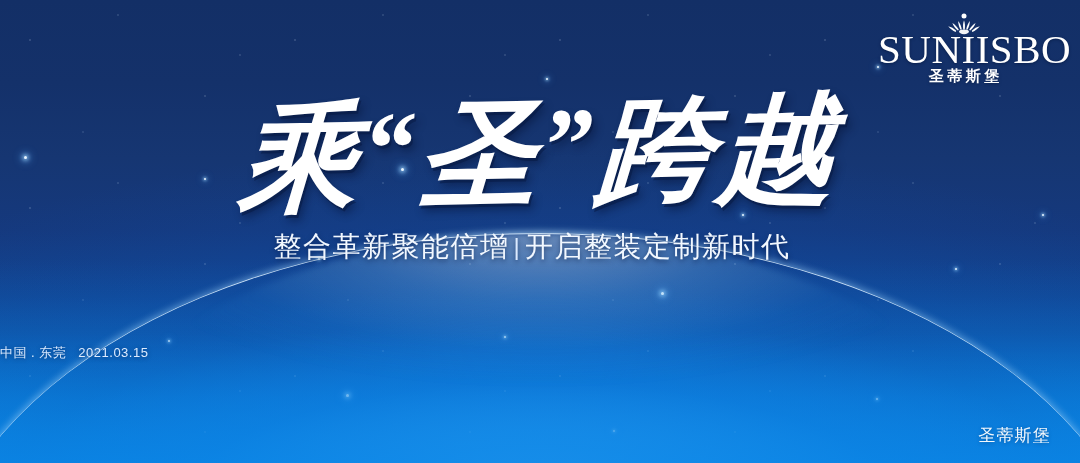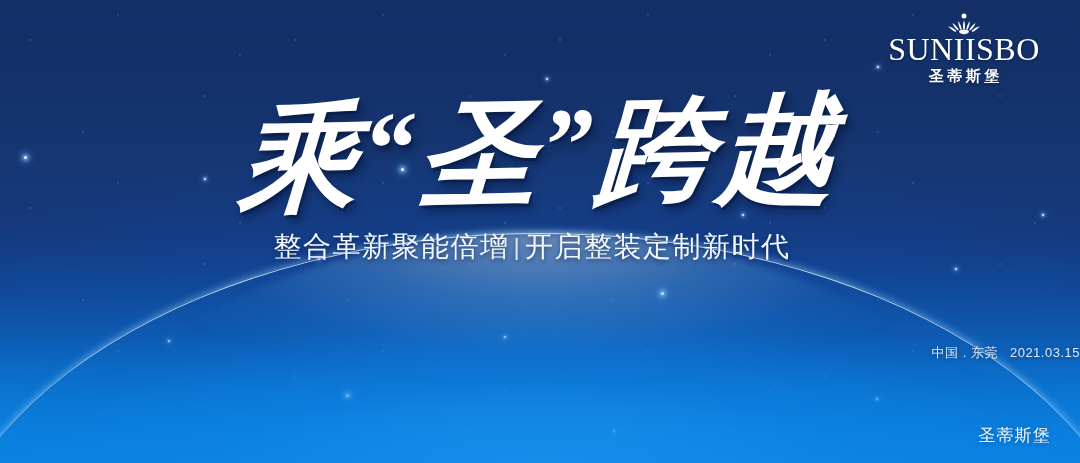--- a/index.html
+++ b/index.html
@@ -123,21 +123,21 @@
     position:absolute;
     right:30px; top:13px;
     width:172px;
     text-align:center;
     color:#fff;
     z-index:6;
   }
   .logo-ornament { display:block; margin:0 auto -2px; }
   .logo-word {
     font-family:"Liberation Serif", serif;
-    font-size:32px;
+    font-size:41px;
     line-height:33px;
     letter-spacing:.5px;
     color:#ffffff;
     text-shadow:0 1px 3px rgba(4,20,55,.6);
   }
   .logo-cn {
     font-family:"Liberation Sans", sans-serif;
     font-weight:bold;
     font-size:15px;
     line-height:19px;
@@ -205,21 +205,21 @@
     font-family:"Liberation Sans", sans-serif;
     font-size:16.5px;
     line-height:22px;
     letter-spacing:.6px;
     color:#ecf5ff;
     text-shadow:0 1px 4px rgba(6,22,60,.55);
   }
   .place-date {
     position:absolute;
     left:0; right:0; top:344px;
-    text-align:right;
+    text-align:left;
     z-index:5;
     white-space:nowrap;
     font-family:"Liberation Sans", sans-serif;
     font-size:13px;
     line-height:18px;
     letter-spacing:.5px;
     color:#dcebff;
     text-shadow:0 1px 4px rgba(6,22,60,.5);
   }
   .place-date .sp { display:inline-block; width:12px; }

